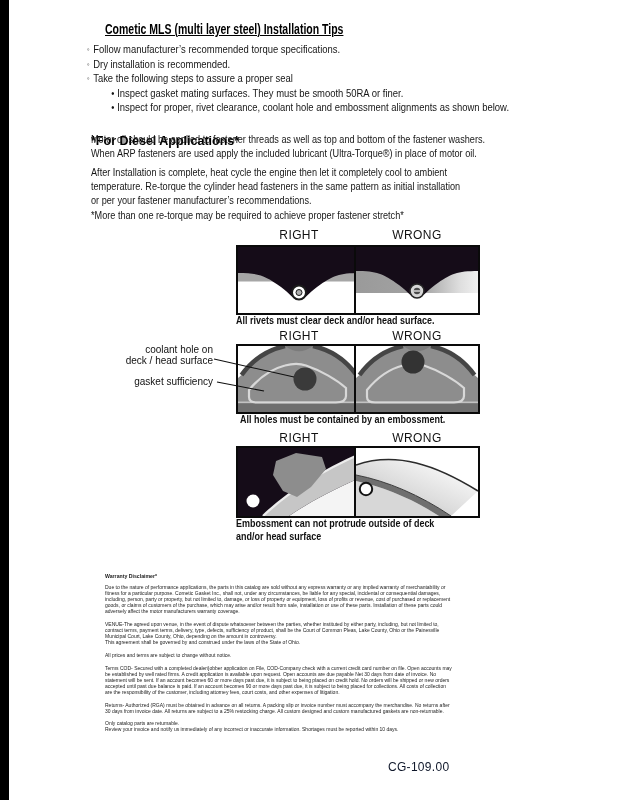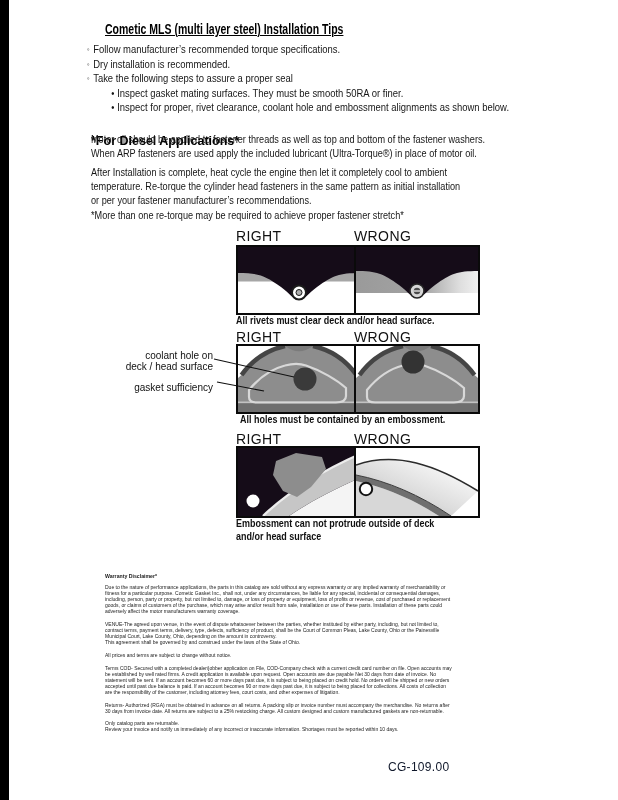--- a/index.html
+++ b/index.html
@@ -15,35 +15,35 @@
   .b-row{display:flex;align-items:baseline;}
   .bm{font-size:8px;margin-right:4px;position:relative;top:-1px;}
   .sub{margin-left:27px;}
   .sbm{font-size:10px;margin-right:3px;}
 
   .diesel-h{position:absolute;left:91px;top:114px;font-size:12.5px;font-weight:700;color:#000;white-space:nowrap;margin-top:20px;}
   .para{position:absolute;left:91px;font-size:10.5px;line-height:14px;white-space:pre-line;
         transform:scaleX(.87);transform-origin:0 0;color:#161616;}
   .p1{top:132px}.p2{top:165px}.p3{top:208px}
 
-  .dg-label{position:absolute;width:126px;font-size:14px;letter-spacing:.4px;
+  .dg-label{position:absolute;width:126px;text-align:center;font-size:12px;letter-spacing:.4px;
             color:#111;white-space:nowrap;}
   .lab-r1{top:228px}.lab-r2{top:329px}.lab-r3{top:431px}
   .col1{left:236px}.col2{left:354px}
 
   .panel{position:absolute;width:122px;height:66px;border:2px solid #0a0a0a;background:#fff;}
   .panel svg{display:block;width:100%;height:100%;}
   .pan-r1{top:245px}.pan-r2{top:344px}.pan-r3{top:446px;height:68px;}
 
   .dg-caption{position:absolute;font-size:11.5px;font-weight:700;color:#111;line-height:12.5px;
               white-space:pre-line;transform:scaleX(.78);transform-origin:0 0;}
   .cap-r1{left:236px;top:314px}.cap-r2{left:240px;top:413px}.cap-r3{left:236px;top:517px}
 
   .ann{position:absolute;left:100px;width:113px;text-align:right;font-size:10px;line-height:10.8px;
-       white-space:pre-line;color:#111;margin-top:6px;}
+       white-space:pre-line;color:#111;}
   .ann1{top:345px}.ann2{top:377px}
   .leader{position:absolute;left:120px;top:340px;z-index:5;}
 
   .legal{position:absolute;left:105px;top:573px;width:414px;font-size:5px;line-height:6.1px;color:#222;}
   .legal h4{margin:0 0 5px 0;font-size:5.2px;font-weight:700;}
   .legal p{margin:0 0 6.5px 0;white-space:pre-line;}
 
   .footer-code{position:absolute;left:388px;top:760px;font-size:12px;color:#0f172a;letter-spacing:.3px;}
 </style>
 </head>

